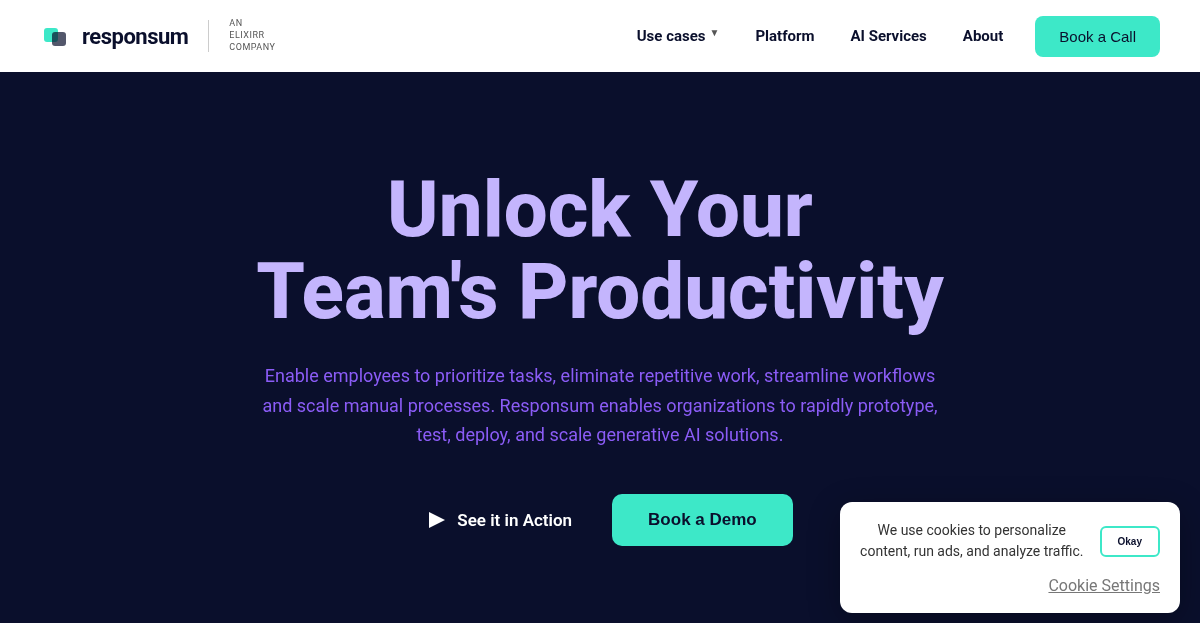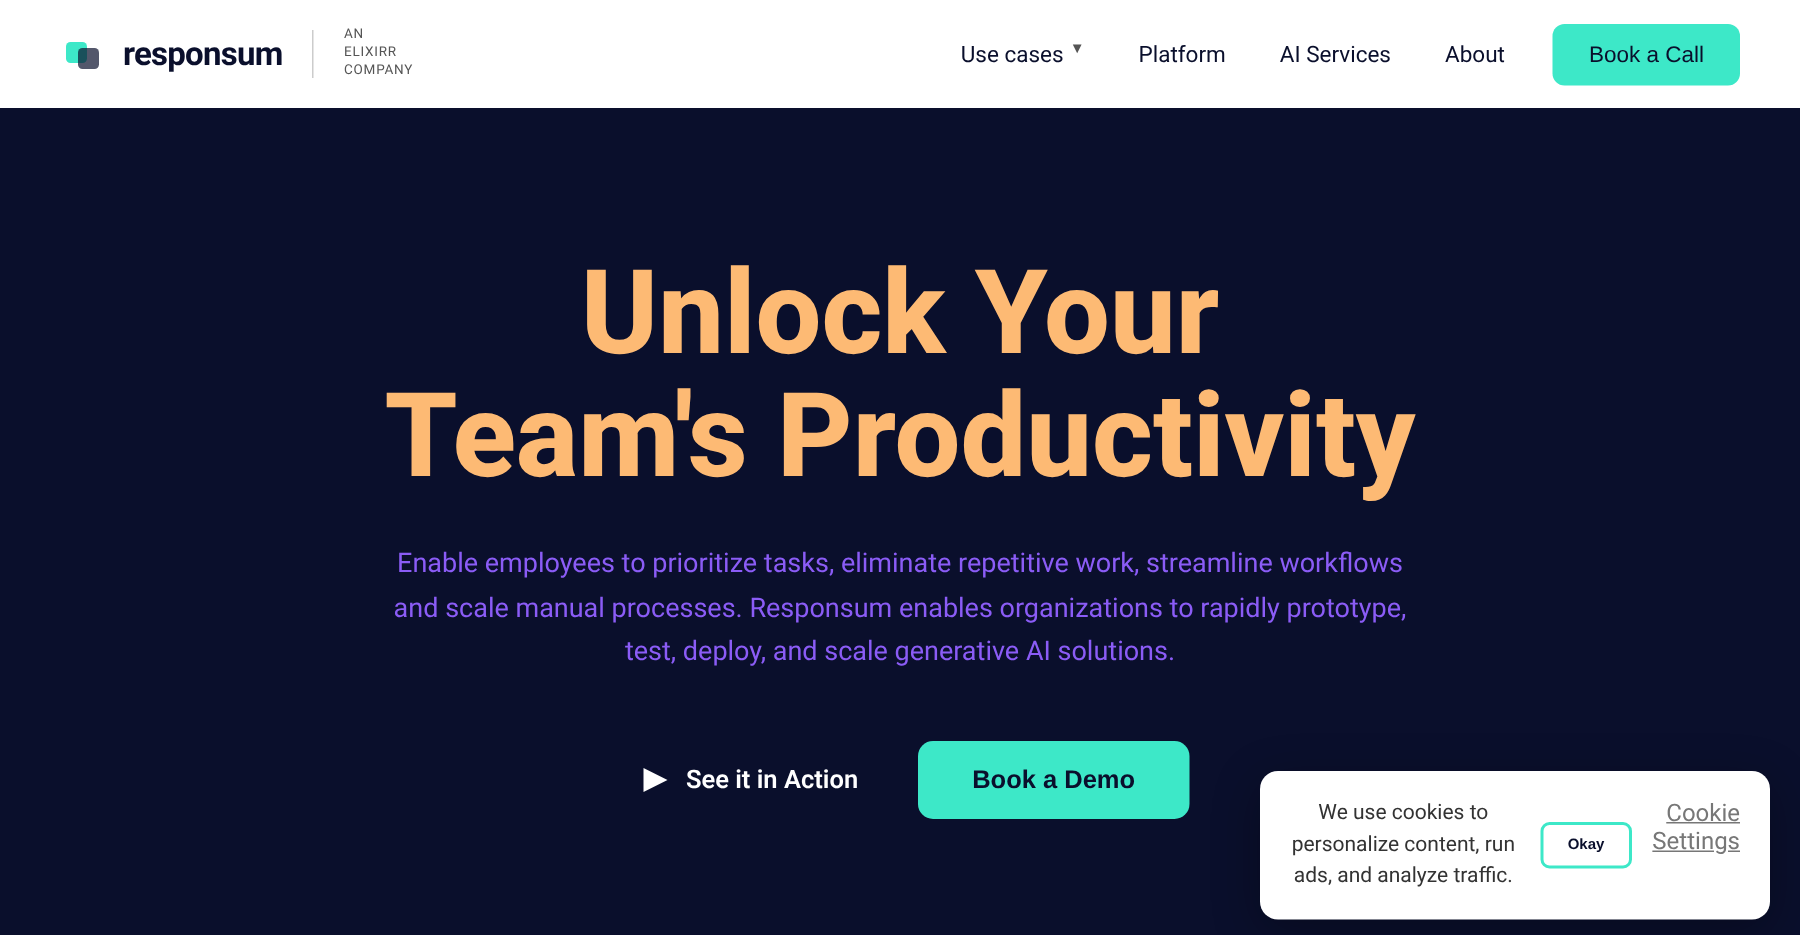--- a/index.html
+++ b/index.html
@@ -77,21 +77,21 @@
       align-items: center;
       gap: 8px;
     }
 
     .nav-item {
       display: flex;
       align-items: flex-start;
       gap: 4px;
       padding: 8px 14px;
       font-size: 15px;
-      font-weight: 400;
+      font-weight: 700;
       color: #0a0f2c;
       cursor: pointer;
       border-radius: 6px;
       transition: background 0.2s;
     }
 
     .nav-item .chevron {
       font-size: 10px;
       color: #555;
     }
@@ -119,21 +119,21 @@
       padding: 60px 40px 40px;
       text-align: center;
       height: calc(623px - 72px);
       position: relative;
     }
 
     .hero-title {
       font-size: 78px;
       font-weight: 800;
       line-height: 1.05;
-      color: #fdba74;
+      color: #c4b5fd;
       margin-bottom: 28px;
       max-width: 900px;
     }
 
     .hero-subtitle {
       font-size: 18px;
       font-weight: 400;
       color: #8b5cf6;
       line-height: 1.65;
       max-width: 680px;
@@ -192,21 +192,21 @@
       position: absolute;
       bottom: 10px;
       right: 20px;
       background: #ffffff;
       color: #0a0f2c;
       border-radius: 12px;
       padding: 18px 20px;
       width: 340px;
       box-shadow: 0 8px 32px rgba(0,0,0,0.3);
       display: flex;
-      flex-direction: row;
+      flex-direction: column;
       gap: 14px;
     }
 
     .cookie-content {
       display: flex;
       align-items: flex-start;
       justify-content: space-between;
       gap: 16px;
     }
 

